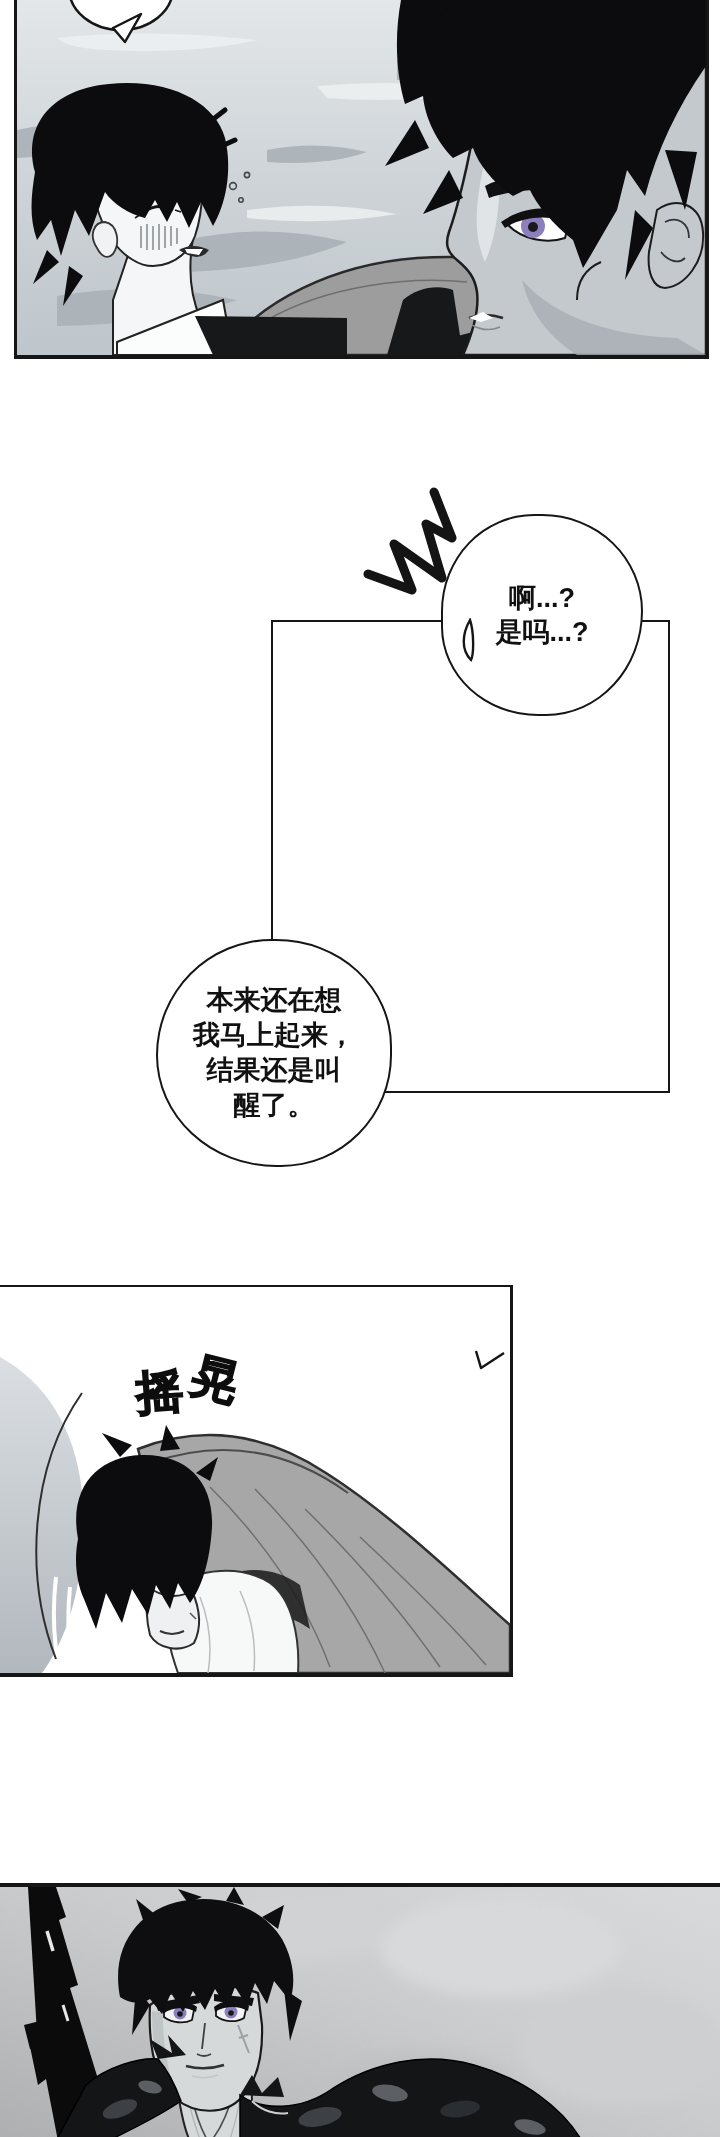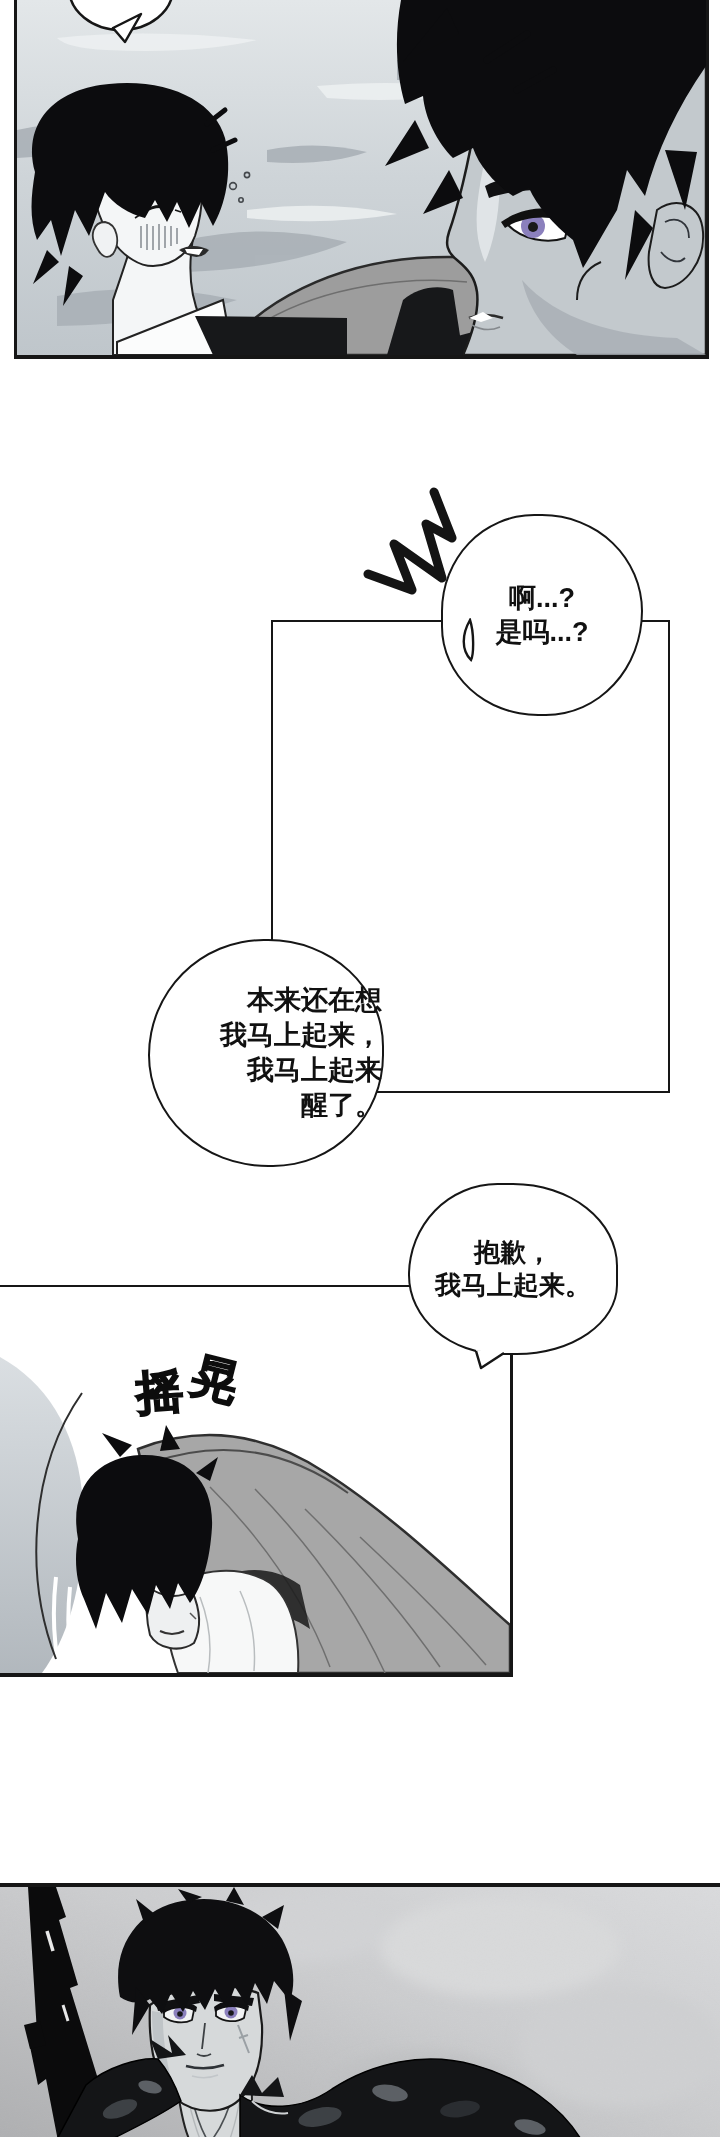--- a/index.html
+++ b/index.html
@@ -30,22 +30,22 @@
     border-top:4px solid #161616;background:#c6c7c9;overflow:hidden;
   }
   
   .bubble{
     background:#ffffff;border:2.5px solid #161616;
     display:flex;flex-direction:column;align-items:center;justify-content:center;
     text-align:center;font-weight:bold;color:#111111;
   }
   .bubble1{left:441px;top:514px;width:198px;height:198px;border-radius:48% 52% 50% 50%/50% 50% 54% 46%;
     font-size:27px;line-height:34px;}
-  .bubble2{left:148px;top:939px;width:232px;height:224px;border-radius:50% 50% 48% 52%/52% 48% 50% 50%;
-    font-size:27px;line-height:35px;align-items:flex-end;}
+  .bubble2{left:156px;top:939px;width:232px;height:224px;border-radius:50% 50% 48% 52%/52% 48% 50% 50%;
+    font-size:27px;line-height:35px;}
   .bubble3{left:408px;top:1183px;width:206px;height:168px;border-radius:46% 54% 52% 48%/58% 52% 44% 50%;
     font-size:26px;line-height:33px;}
   .bubble .ln{display:block;}
   .drop-mark{position:absolute;left:16px;top:102px;}
   .tail3{left:470px;top:1344px;}
   
   .sfx-char{
     position:absolute;font-weight:900;font-size:47px;color:#0d0d0d;
     -webkit-text-stroke:1.5px #0d0d0d;letter-spacing:0;
   }
@@ -187,21 +187,21 @@
     <svg class="drop-mark" width="20" height="48" viewBox="0 0 20 48">
       <path d="M11 2 C 3 16 2 32 12 42 C 15 36 15 14 11 2 Z" fill="none" stroke="#161616" stroke-width="2.4"></path>
     </svg>
     <span class="ln">啊...?</span>
     <span class="ln">是吗...?</span>
   </div>
 
   <div class="abs bubble bubble2">
     <span class="ln">本来还在想</span>
     <span class="ln">我马上起来，</span>
-    <span class="ln">我马上起来</span>
+    <span class="ln">结果还是叫</span>
     <span class="ln">醒了。</span>
   </div>
 
   <div class="abs panel3">
     <svg width="510" height="386" viewBox="0 0 510 386" style="position:absolute;left:0;top:0;">
       <defs>
         <linearGradient id="p3grad" x1="0" y1="0" x2="0" y2="1">
           <stop offset="0" stop-color="#d6dbdf"></stop>
             <stop offset="1" stop-color="#a9b0b6"></stop>
         </linearGradient>
@@ -234,24 +234,20 @@
 
       <path d="M78 252 C 68 198 100 170 140 168 C 186 166 214 194 212 240 C 210 274 202 300 190 316
                L 178 296 L 170 322 L 156 298 L 148 328 L 132 302 L 122 336 L 106 306 L 96 342 L 84 312
                C 76 294 74 272 78 252 Z" fill="#0c0c0e"></path>
       <path d="M120 170 l -18 -24 l 30 12 Z M160 164 l 6 -26 l 14 24 Z M196 186 l 22 -16 l -8 24 Z" fill="#0c0c0e"></path>
     </svg>
     <span class="sfx-char sfx-1">摇</span>
     <span class="sfx-char sfx-2">晃</span>
   </div>
 
-  <div class="abs bubble bubble3">
-    <span class="ln">抱歉，</span>
-    <span class="ln">我马上起来。</span>
-  </div>
   <svg class="abs tail3" width="40" height="28" viewBox="0 0 40 28">
     <path d="M6 6 L 11 24 L 34 8 Z" fill="#ffffff"></path>
     <path d="M6 7 L 11 24 L 34 9" fill="none" stroke="#161616" stroke-width="2.5" stroke-linejoin="round"></path>
   </svg>
 
   <div class="abs panel4">
     <svg width="720" height="254" viewBox="0 0 720 254">
       <defs>
         <linearGradient id="wallGrad" x1="0" y1="1" x2="1" y2="0">
           <stop offset="0" stop-color="#aeafb1"></stop>

